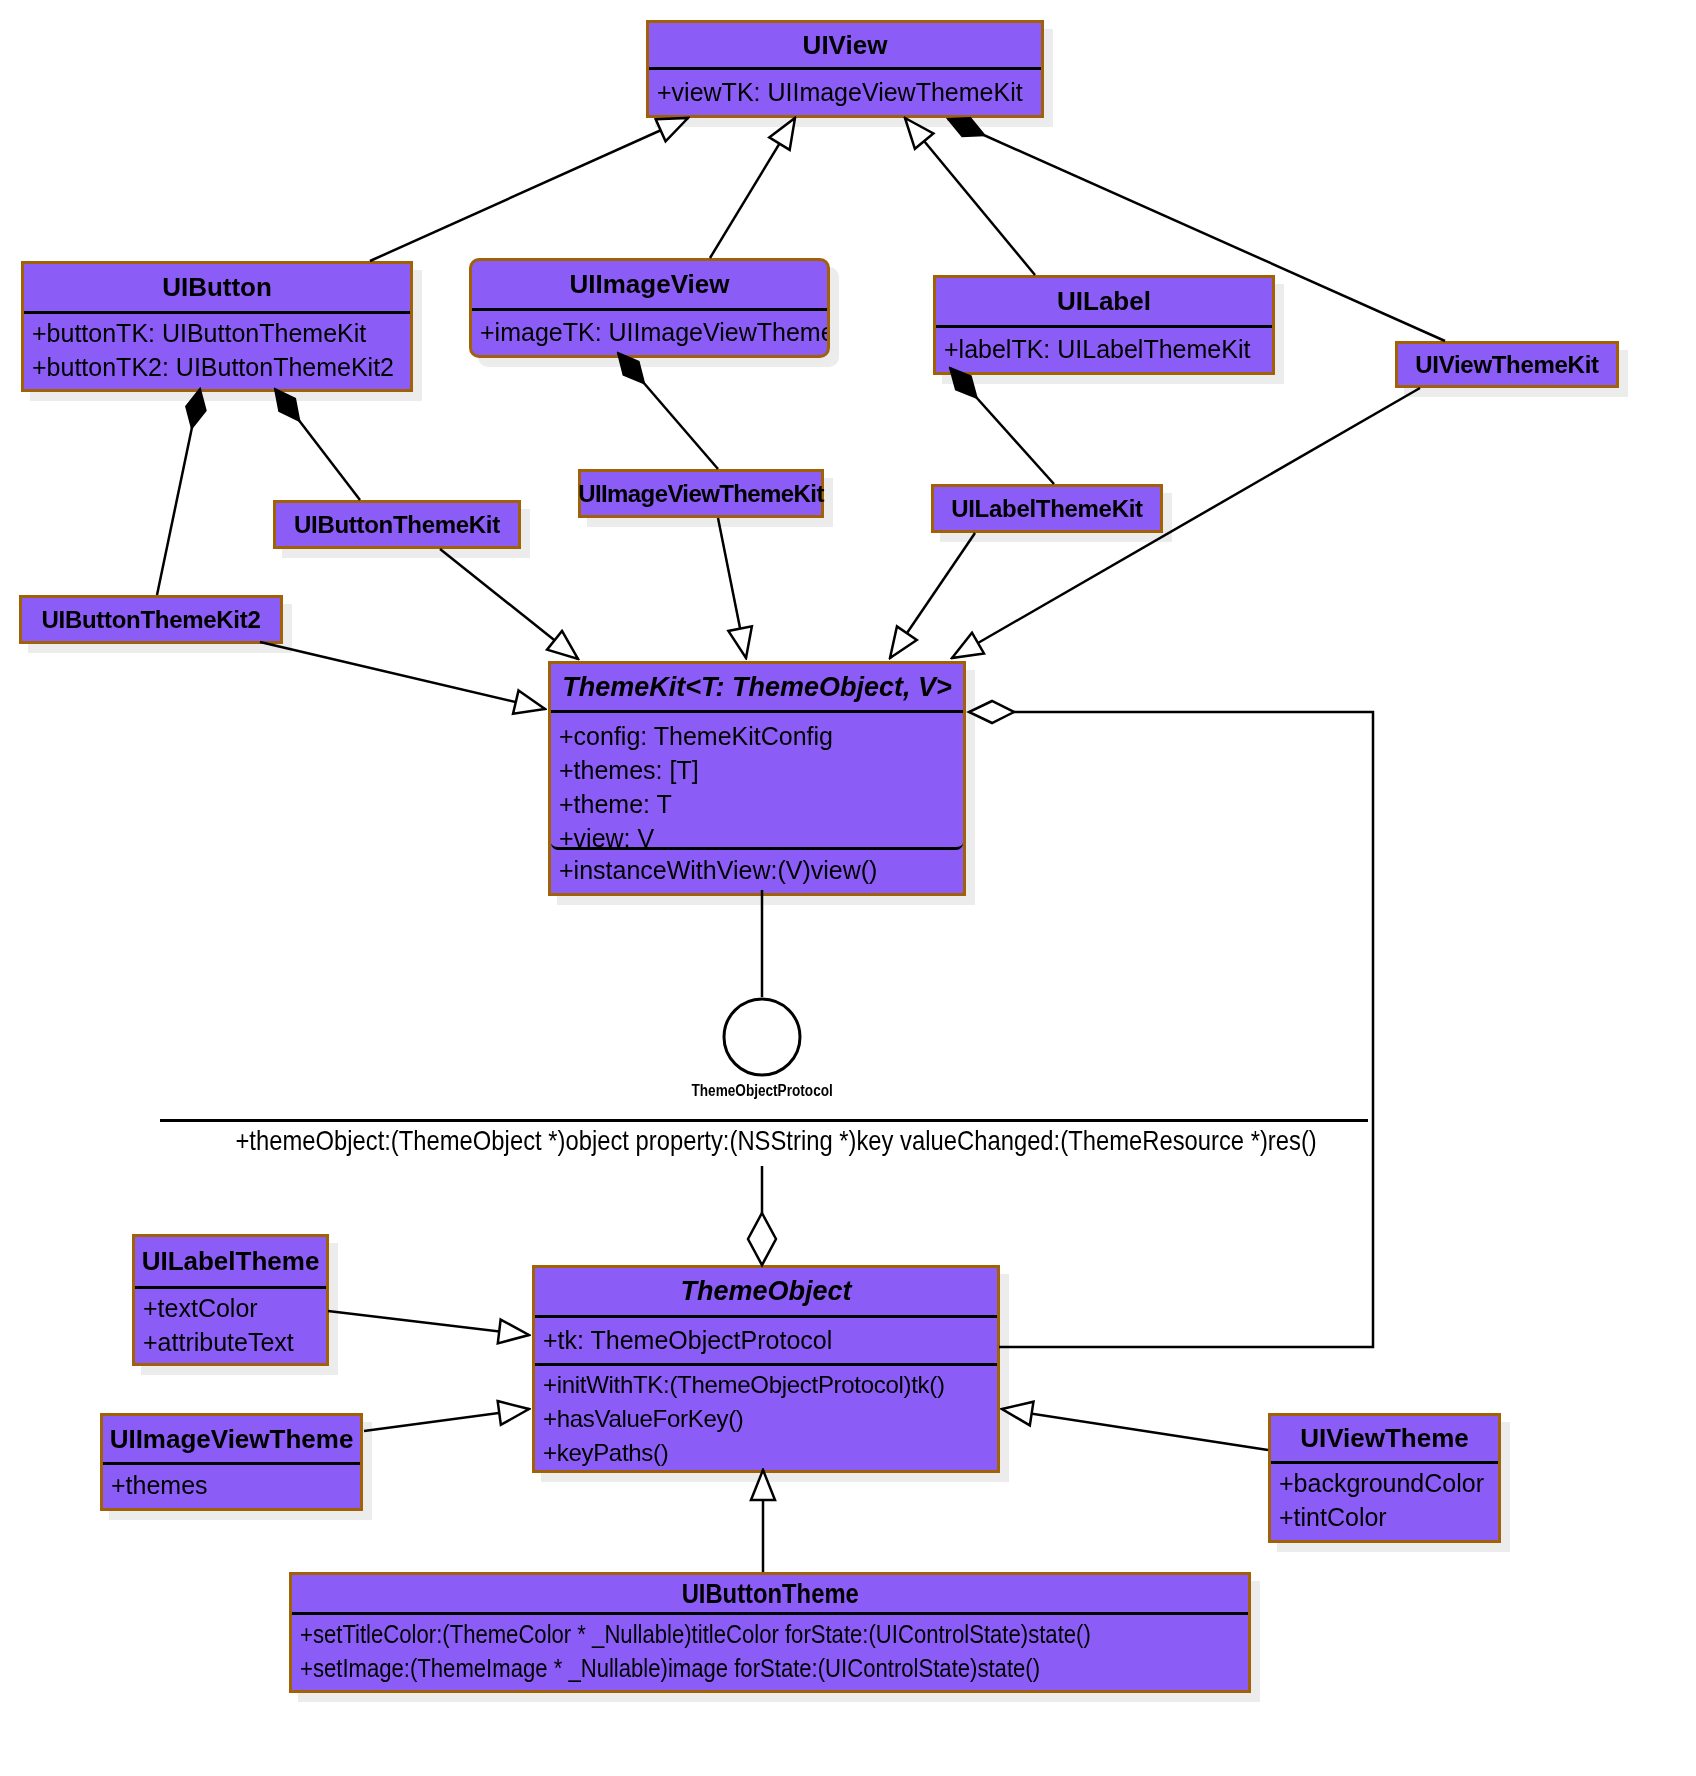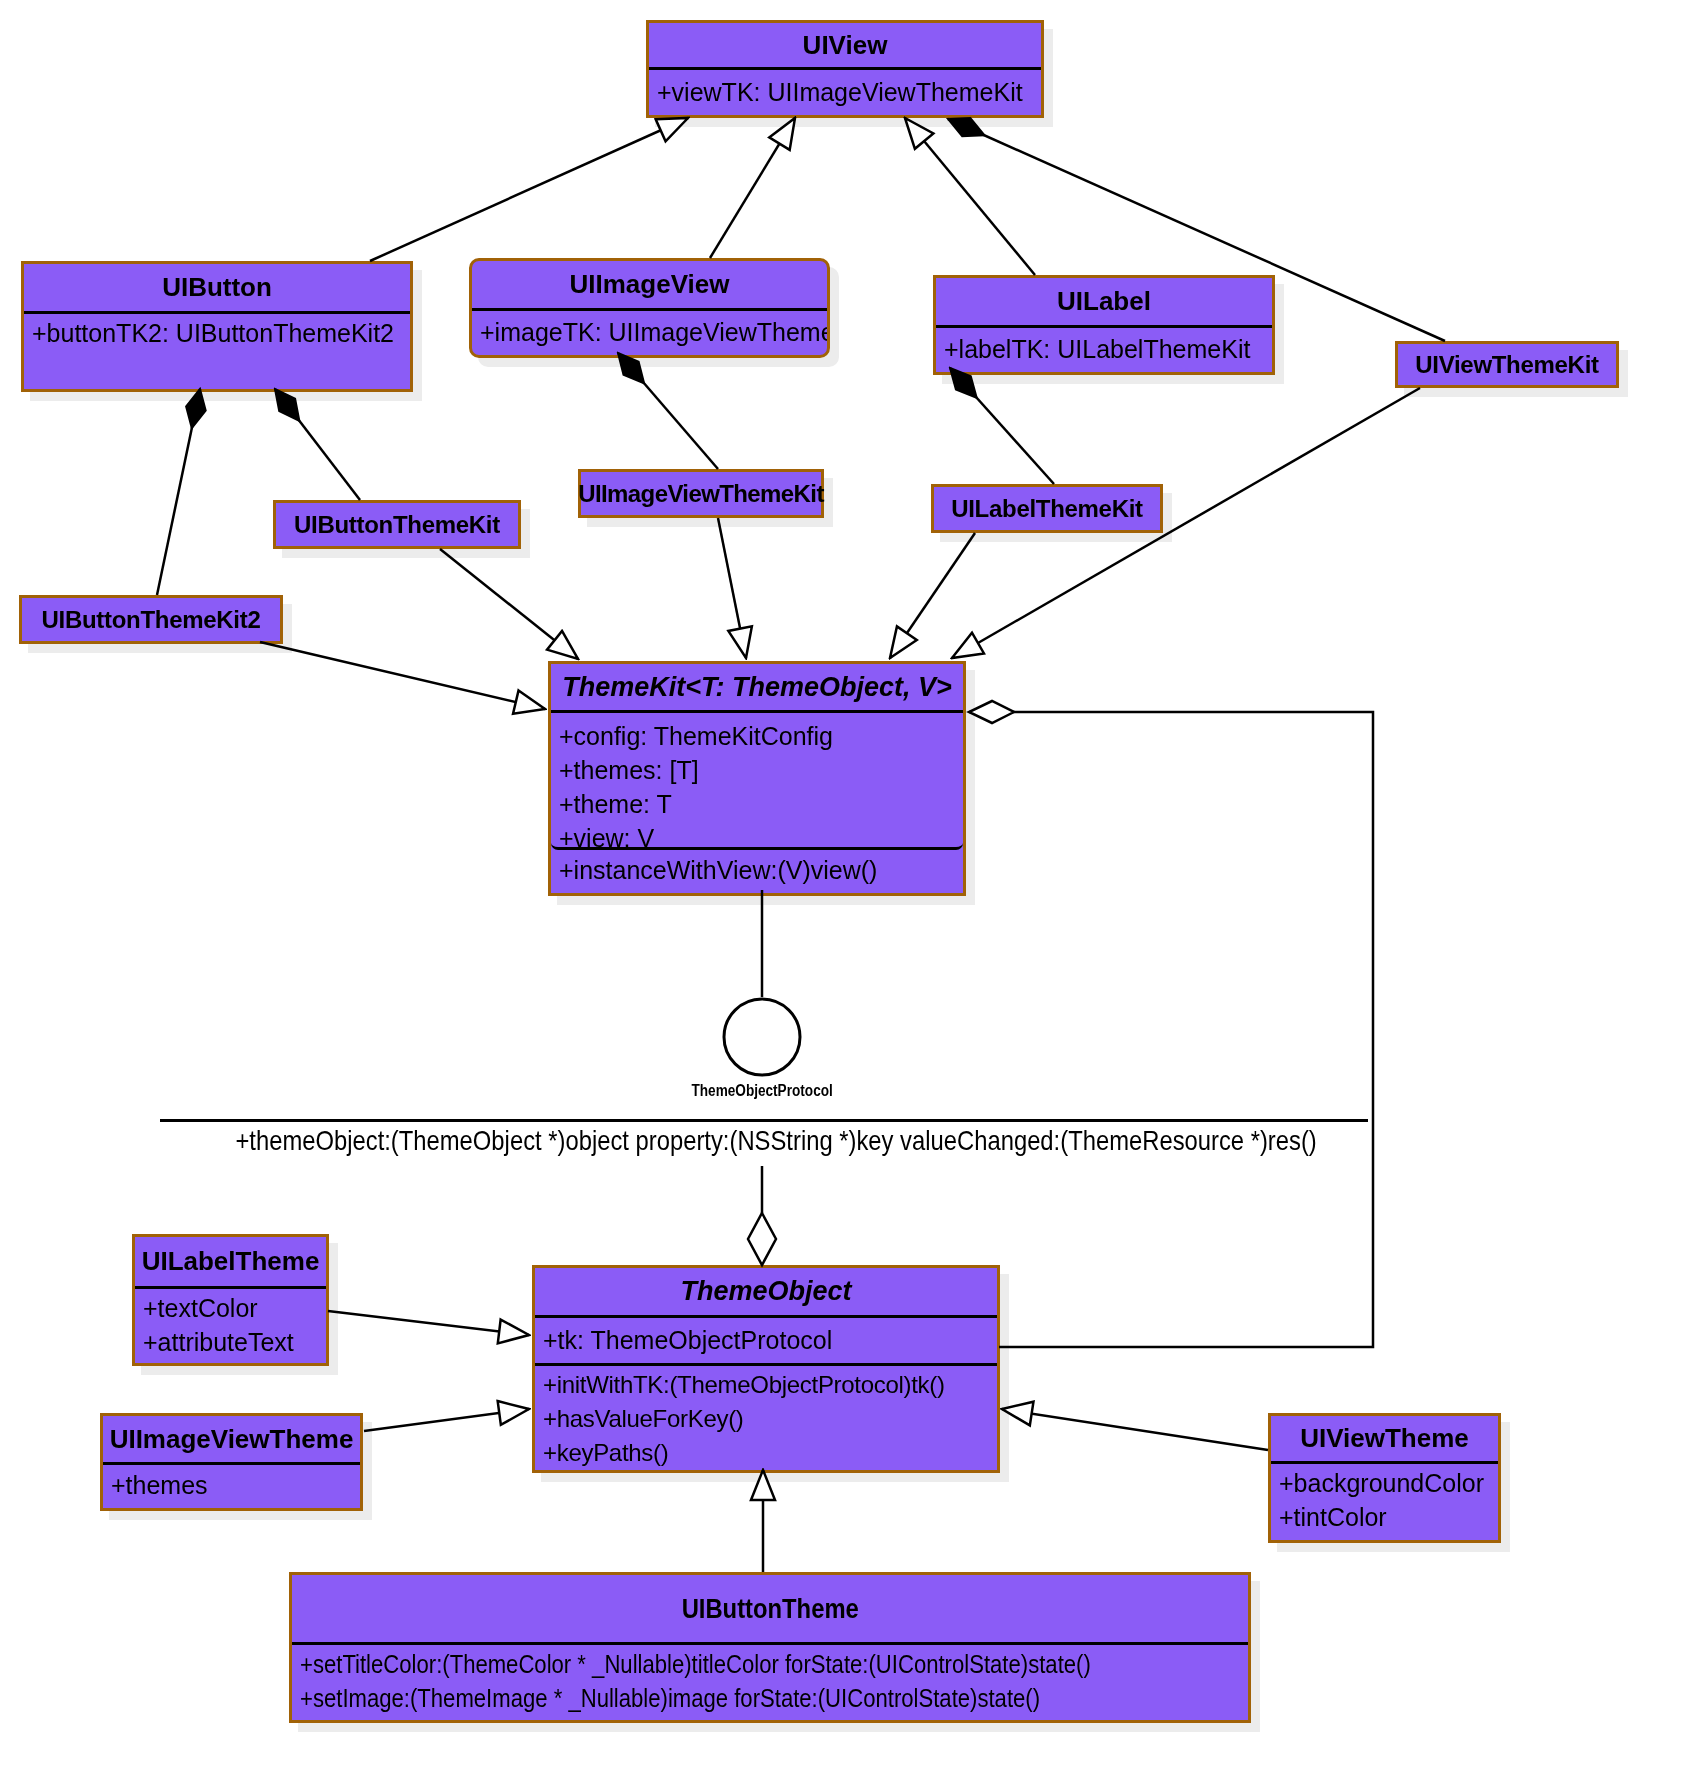--- a/index.html
+++ b/index.html
@@ -76,20 +76,21 @@
   <div class="cls" style="left:646px;top:20px;width:398px;">
     <div class="t" style="height:47px;">UIView</div>
     <div class="cmp last" style="height:45px;">
         <div style="line-height:40px;">+viewTK: UIImageViewThemeKit</div>
       </div>
   </div>
 
   <div class="cls" style="left:21px;top:261px;width:392px;">
     <div class="t" style="height:50px;">UIButton</div>
     <div class="cmp last" style="height:75px;">
+      <div>+buttonTK: UIButtonThemeKit</div>
       <div>+buttonTK2: UIButtonThemeKit2</div>
     </div>
   </div>
 
   <div class="cls" style="left:469px;top:258px;width:361px;border-radius:10px;">
     <div class="t" style="height:50px;">UIImageView</div>
     <div class="cmp last" style="height:44px;">
         <div style="line-height:38px;">+imageTK: UIImageViewThemeKit</div>
       </div>
   </div>
@@ -171,21 +172,21 @@
 
   <div class="cls" style="left:1268px;top:1413px;width:233px;">
     <div class="t" style="height:48px;">UIViewTheme</div>
     <div class="cmp last" style="height:76px;">
       <div>+backgroundColor</div>
       <div>+tintColor</div>
     </div>
   </div>
 
   <div class="cls" style="left:289px;top:1572px;width:962px;">
-    <div class="t" style="height:70px;font-size:28px;">
+    <div class="t" style="height:40px;font-size:28px;">
       <span class="cond" style="display:inline-block;">UIButtonTheme</span>
     </div>
     <div class="cmp last" style="height:75px;font-size:26px;">
       <div class="condL">+setTitleColor:(ThemeColor * _Nullable)titleColor forState:(UIControlState)state()</div>
       <div class="condL">+setImage:(ThemeImage * _Nullable)image forState:(UIControlState)state()</div>
     </div>
   </div>
 
 </div>
 

